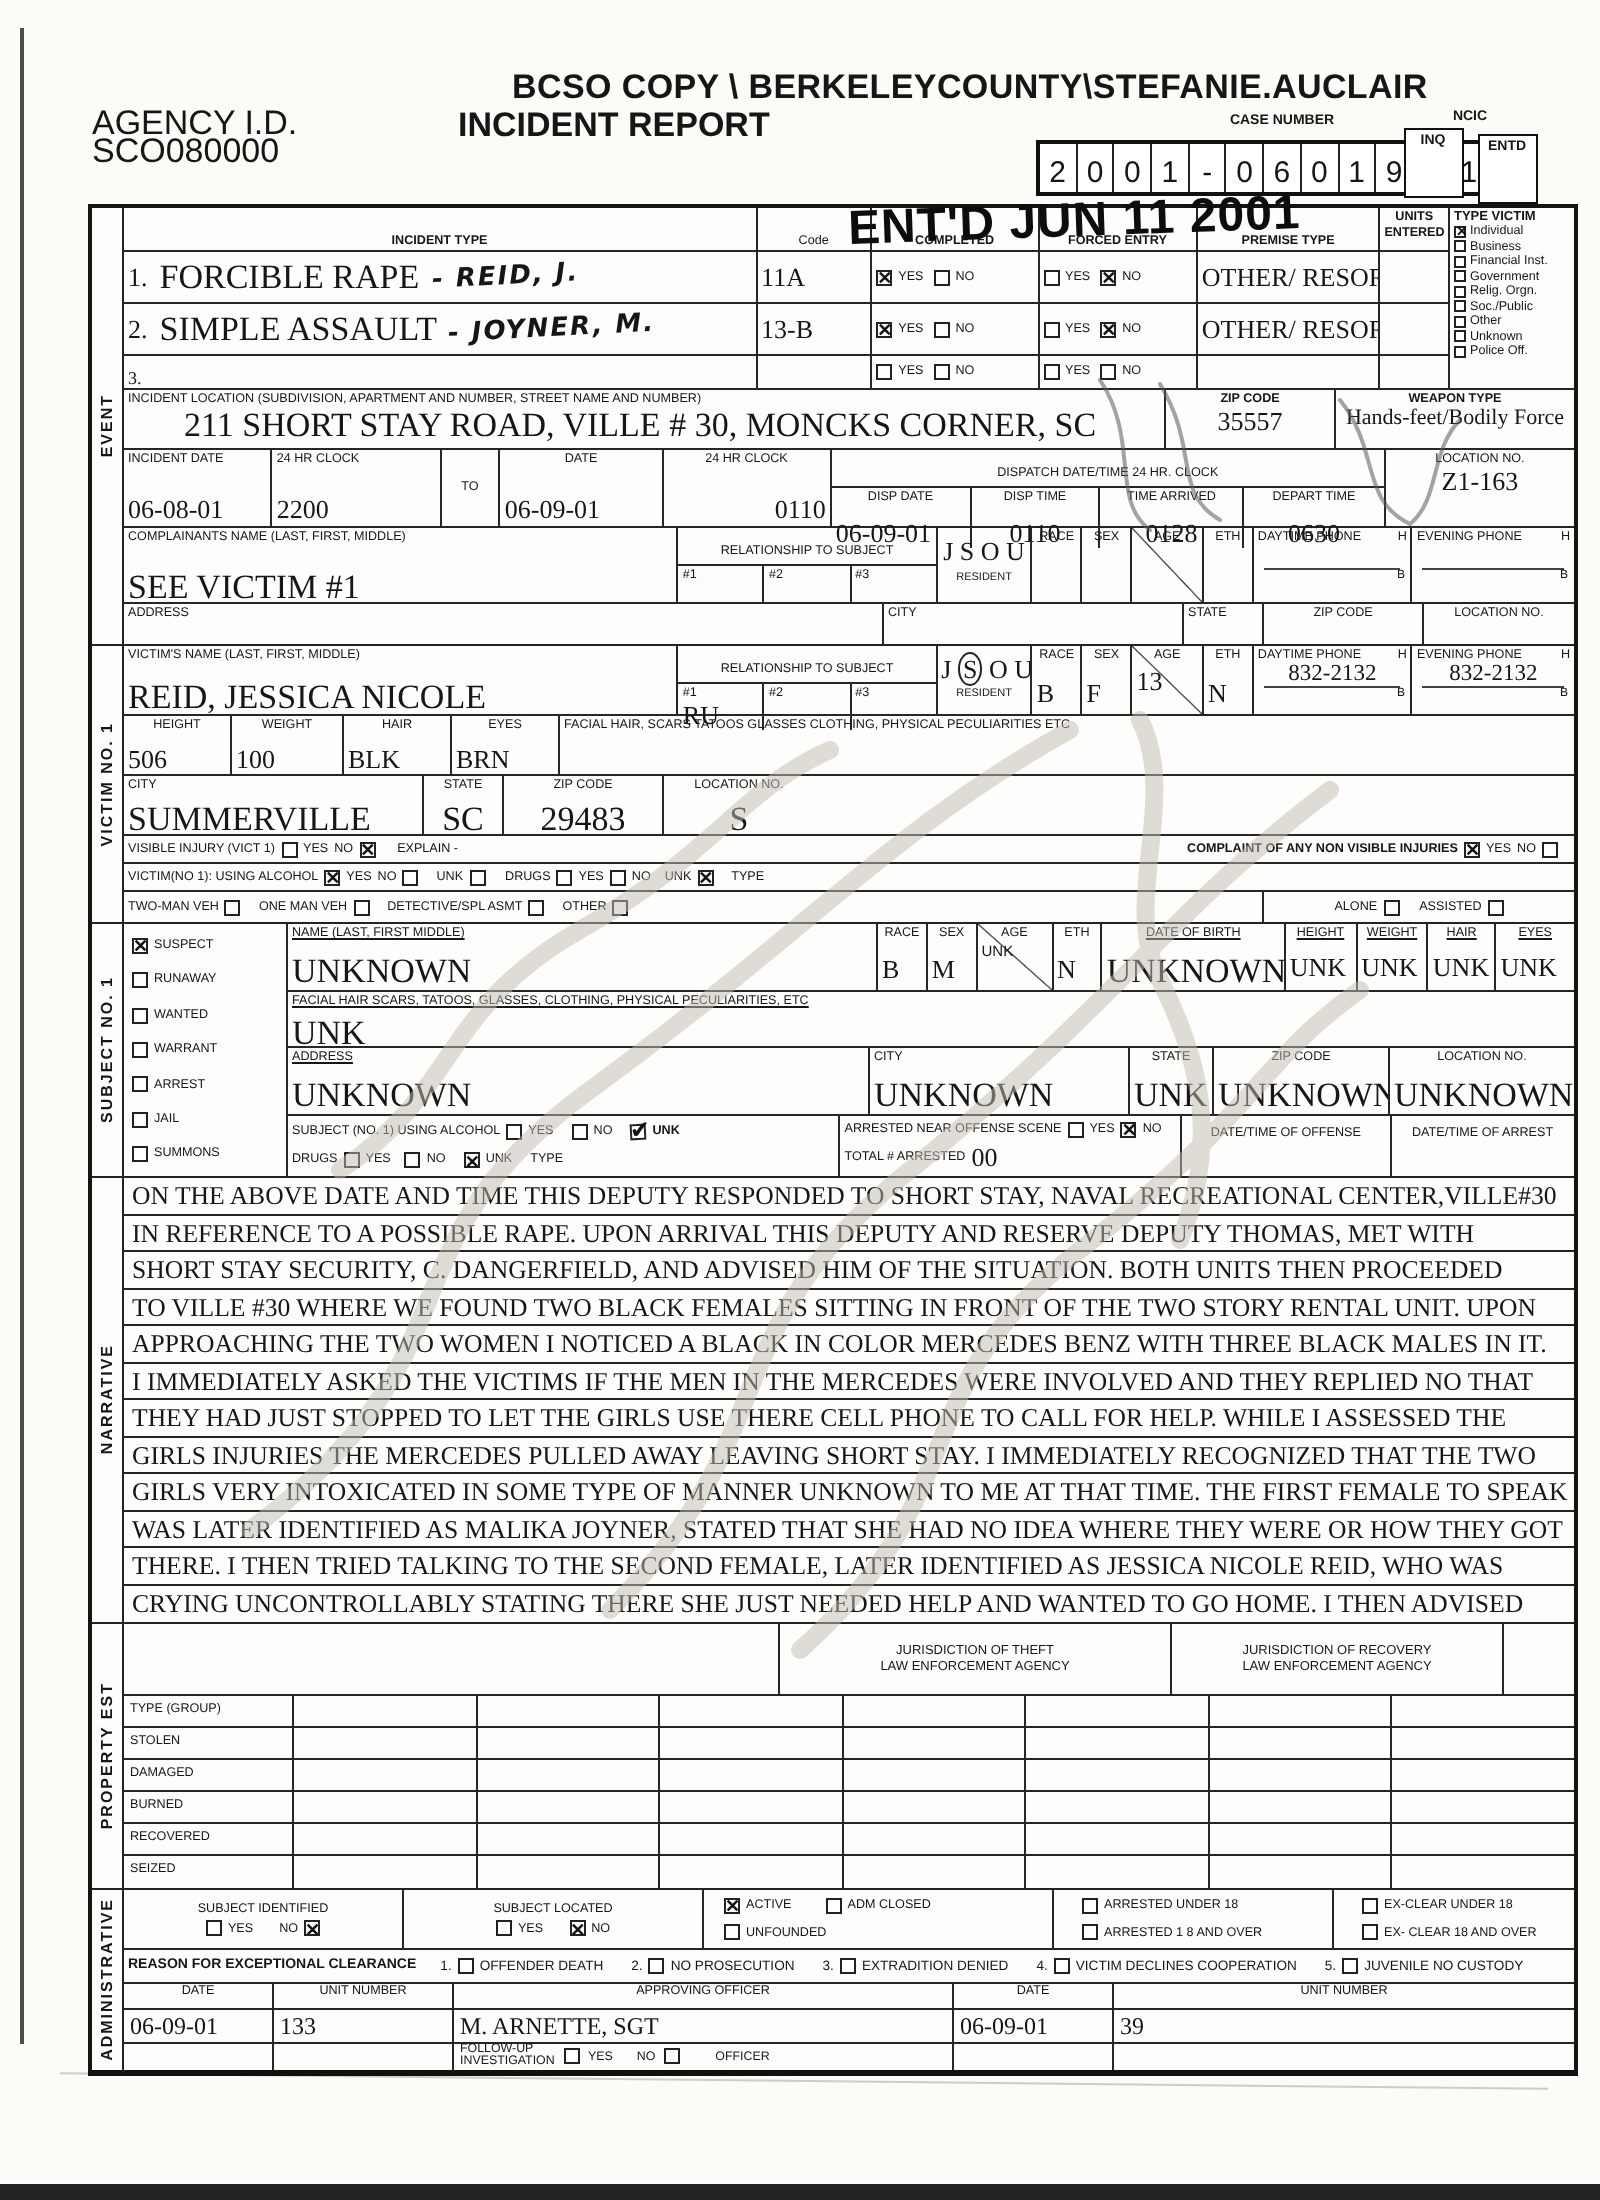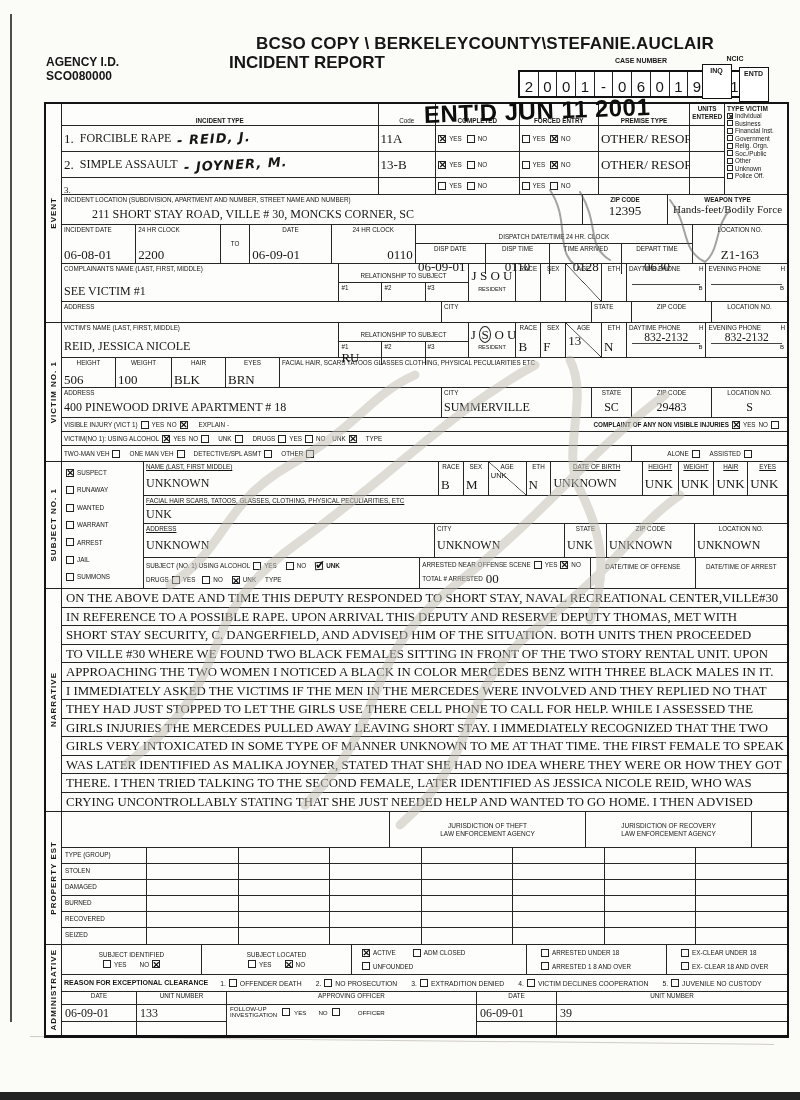--- a/index.html
+++ b/index.html
@@ -4,21 +4,21 @@
 <style>
   *{box-sizing:border-box;margin:0;padding:0}
   body{width:800px;height:1100px;background:#efeeea;font-family:"Liberation Sans",sans-serif;color:#161616;position:relative;overflow:hidden}
   .page{position:absolute;inset:0;background:#fbfbf8}
   .left-edge{position:absolute;left:10px;top:14px;width:2px;height:1008px;background:#2e2e2e;opacity:.85}
   .edge-line{position:absolute;left:30px;top:1040px;width:744px;height:1px;background:#cfccc4;transform:rotate(.6deg)}
   .bottom-bar{position:absolute;left:0;bottom:0;width:100%;height:8px;background:#232323}
   
   .hdr-copy{position:absolute;left:256px;top:34px;font-size:17px;font-weight:bold;letter-spacing:.2px}
   .hdr-title{position:absolute;left:229px;top:53px;font-size:17px;font-weight:bold}
-  .agency{position:absolute;left:46px;top:55px;font-size:12px;font-weight:bold;line-height:14px}
+  .agency{position:absolute;left:46px;top:55px;font-size:17px;font-weight:normal;line-height:14px}
   .case-wrap{position:absolute;left:518px;top:57px;width:246px}
   .case-label{font-size:7px;font-weight:bold;text-align:center;margin-bottom:2px}
   .case-grid{display:flex;border:2px solid #111;height:28px;background:#fff;margin-top:6px}
   .case-digit{flex:1;border-right:1.3px solid #222;display:flex;align-items:flex-end;justify-content:center;font-size:15px;padding-bottom:1px}
   .case-digit:last-child{border-right:0}
   .ncic{position:absolute;left:700px;top:55px;width:70px}
   .ncic-label{font-size:7px;font-weight:bold;text-align:center;margin-bottom:2px}
   .ncic-row{display:flex;gap:7px;justify-content:center}
   .ncic-box{width:30px;height:35px;border:1.7px solid #111;font-size:7px;font-weight:bold;text-align:center;padding-top:2px;background:#fff}
   .ncic-box.entd{margin-top:3px}
@@ -30,21 +30,21 @@
   .rail{width:16px;border-right:1.3px solid #232323;display:flex;align-items:center;justify-content:center}
   .rail span{writing-mode:vertical-rl;transform:rotate(180deg);font-size:8px;font-weight:bold;letter-spacing:1px;white-space:nowrap}
   .body-col{flex:1;display:flex;flex-direction:column;min-width:0}
   .row{display:flex;border-bottom:1px solid #262626;min-width:0}
   .row:last-child{border-bottom:0}
   .cell{border-right:1px solid #262626;padding:1px 2px;position:relative;min-width:0;overflow:hidden}
   .cell:last-child{border-right:0}
   .sl{display:block;font-size:6.3px;line-height:7.5px;white-space:nowrap}
   .slc{text-align:center}
   .val{font-family:"Liberation Serif",serif;font-size:13px;line-height:1.05;white-space:nowrap}
-  .vbig{font-size:12px}
+  .vbig{font-size:17px}
   .vsm{font-size:11px}
   .hand{font-family:"DejaVu Sans",sans-serif;font-style:italic;font-weight:bold;font-size:13px;display:inline-block;transform:rotate(-3deg);letter-spacing:1px}
   .cb{display:inline-block;width:8px;height:8px;border:1.1px solid #222;position:relative;vertical-align:-1px;background:#fff;flex:none}
   .cb.checked::after{content:"✕";position:absolute;left:-.5px;top:-1.5px;font-size:9px;font-weight:bold;color:#111;font-style:normal}
   .cb.hand.checked::after{content:"✔";font-size:12px;top:-5px;left:-1px;font-weight:900}
   .inline{display:flex;align-items:center;gap:3px;white-space:nowrap}
   .diag{background-image:linear-gradient(to top right,transparent calc(50% - .6px),#333 50%,transparent calc(50% + .6px))}
   
   .tv-cell{width:62px;border-left:0;padding:1px 2px}
   .tv-title{font-size:6.5px;font-weight:bold}
@@ -304,21 +304,21 @@
           </div>
         </div>
 
         <div class="row" style="height:30px">
           <div class="cell" style="flex:1">
             <span class="sl">INCIDENT LOCATION (SUBDIVISION, APARTMENT AND NUMBER, STREET NAME AND NUMBER)</span>
             <span class="val vbig" style="margin-left:28px">211 SHORT STAY ROAD, VILLE # 30,  MONCKS CORNER, SC</span>
           </div>
           <div class="cell" style="width:85px">
             <span class="sl slc" style="font-weight:bold">ZIP CODE</span>
-            <div class="val slc" style="text-align:center">12395</div>
+            <div class="val slc" style="text-align:center">35557</div>
           </div>
           <div class="cell" style="width:119px">
             <span class="sl slc" style="font-weight:bold">WEAPON TYPE</span>
             <div class="val vsm" style="text-align:center">Hands-feet/Bodily Force</div>
           </div>
         </div>
 
         <div class="row" style="height:39px">
           <div class="cell" style="width:75px">
               <span class="sl">INCIDENT DATE</span>
@@ -355,21 +355,21 @@
                   <div class="val" style="margin-top:7px;text-align:center">0128</div>
                 </div>
               <div class="cell" style="width:70px;border-right:0">
                   <span class="sl slc">DEPART TIME</span>
                   <div class="val" style="margin-top:7px;text-align:center">0630</div>
                 </div>
             </div>
           </div>
           <div class="cell" style="width:95px">
               <span class="sl slc">LOCATION NO.</span>
-              <div class="val" style="margin-top:14px;text-align:center">Z1-163</div>
+              <div class="val" style="text-align:center">Z1-163</div>
             </div>
         </div>
 
         <div class="row" style="height:38px">
           <div class="cell" style="width:279px">
               <span class="sl">COMPLAINANTS NAME (LAST, FIRST, MIDDLE)</span>
             <div class="val vbig" style="margin-top:12px">SEE VICTIM #1</div>
             </div>
           <div style="width:130px;display:flex;flex-direction:column;border-right:1px solid #262626">
             <div style="border-bottom:1px solid #262626;text-align:center"><span class="sl" style="display:inline">RELATIONSHIP TO SUBJECT</span></div>
@@ -516,24 +516,20 @@
             </div>
           <div class="cell" style="width:54px">
               <span class="sl slc">EYES</span>
               <div class="val" style="margin-top:6px">BRN</div>
             </div>
           <div class="cell" style="flex:1">
               <span class="sl">FACIAL HAIR, SCARS TATOOS GLASSES CLOTHING, PHYSICAL PECULIARITIES ETC</span>
             </div>
         </div>
         <div class="row" style="height:30px">
-          <div class="cell" style="flex:1">
-              <span class="sl">ADDRESS</span>
-              <div class="val vbig" style="margin-top:4px">400 PINEWOOD DRIVE APARTMENT # 18</div>
-            </div>
           <div class="cell" style="width:150px">
               <span class="sl">CITY</span>
               <div class="val vbig" style="margin-top:4px">SUMMERVILLE</div>
             </div>
           <div class="cell" style="width:40px">
               <span class="sl slc">STATE</span>
               <div class="val vbig" style="margin-top:4px;text-align:center">SC</div>
             </div>
           <div class="cell" style="width:80px">
               <span class="sl slc">ZIP CODE</span>
@@ -778,21 +774,21 @@
           <div class="narr-line">IN REFERENCE TO A POSSIBLE RAPE.  UPON ARRIVAL THIS DEPUTY AND RESERVE DEPUTY THOMAS, MET WITH</div>
           <div class="narr-line">SHORT STAY SECURITY, C. DANGERFIELD, AND ADVISED HIM OF THE SITUATION.  BOTH UNITS THEN PROCEEDED</div>
           <div class="narr-line">TO VILLE #30 WHERE WE FOUND TWO BLACK FEMALES SITTING IN FRONT OF THE TWO STORY RENTAL UNIT.  UPON</div>
           <div class="narr-line">APPROACHING THE TWO WOMEN I NOTICED A BLACK IN COLOR MERCEDES BENZ WITH THREE BLACK MALES IN IT.</div>
           <div class="narr-line">I IMMEDIATELY ASKED THE VICTIMS IF THE MEN IN THE MERCEDES WERE INVOLVED AND THEY REPLIED NO THAT</div>
           <div class="narr-line">THEY HAD JUST STOPPED TO LET THE GIRLS USE THERE CELL PHONE TO CALL FOR HELP.  WHILE I ASSESSED THE</div>
           <div class="narr-line">GIRLS INJURIES THE MERCEDES PULLED AWAY LEAVING SHORT STAY.  I IMMEDIATELY RECOGNIZED THAT THE TWO</div>
           <div class="narr-line">GIRLS VERY INTOXICATED IN SOME TYPE OF MANNER UNKNOWN TO ME AT THAT TIME.  THE FIRST FEMALE TO SPEAK</div>
           <div class="narr-line">WAS LATER IDENTIFIED AS MALIKA JOYNER, STATED THAT SHE HAD NO IDEA WHERE THEY WERE OR HOW THEY GOT</div>
           <div class="narr-line">THERE.  I THEN TRIED TALKING TO THE SECOND FEMALE, LATER IDENTIFIED AS JESSICA NICOLE REID, WHO WAS</div>
-          <div class="narr-line">CRYING UNCONTROLLABLY STATING THAT SHE JUST NEEDED HELP AND WANTED TO GO HOME.  I THEN ADVISED</div>
+          <div class="narr-line">CRYING UNCONTROLLABLY STATING THERE SHE JUST NEEDED HELP AND WANTED TO GO HOME.  I THEN ADVISED</div>
         </div>
     </div>
 
     <div class="sec">
       <div class="rail">
           <span>PROPERTY EST</span>
         </div>
       <div class="body-col">
         <div class="juris">
           <div class="jcell" style="width:328px;border-right:1px solid #262626"></div>
@@ -966,20 +962,21 @@
             <div class="oval">06-09-01</div>
             <div class="oextra"></div>
           </div>
           <div class="ocol" style="width:90px">
             <div class="ohead">UNIT NUMBER</div>
             <div class="oval">133</div>
             <div class="oextra"></div>
           </div>
           <div class="ocol" style="width:250px">
             <div class="ohead">APPROVING OFFICER</div>
+            <div class="oval">M. ARNETTE,  SGT</div>
             <div class="oextra">
               <span style="display:inline-block;line-height:6.3px;white-space:normal;width:48px">FOLLOW-UP INVESTIGATION</span>
               <span class="cb"></span>
                 <span>YES</span>
               <span style="margin-left:8px">NO</span>
                 <span class="cb"></span>
               <span style="margin-left:14px">OFFICER</span>
             </div>
           </div>
           <div class="ocol" style="width:80px">

